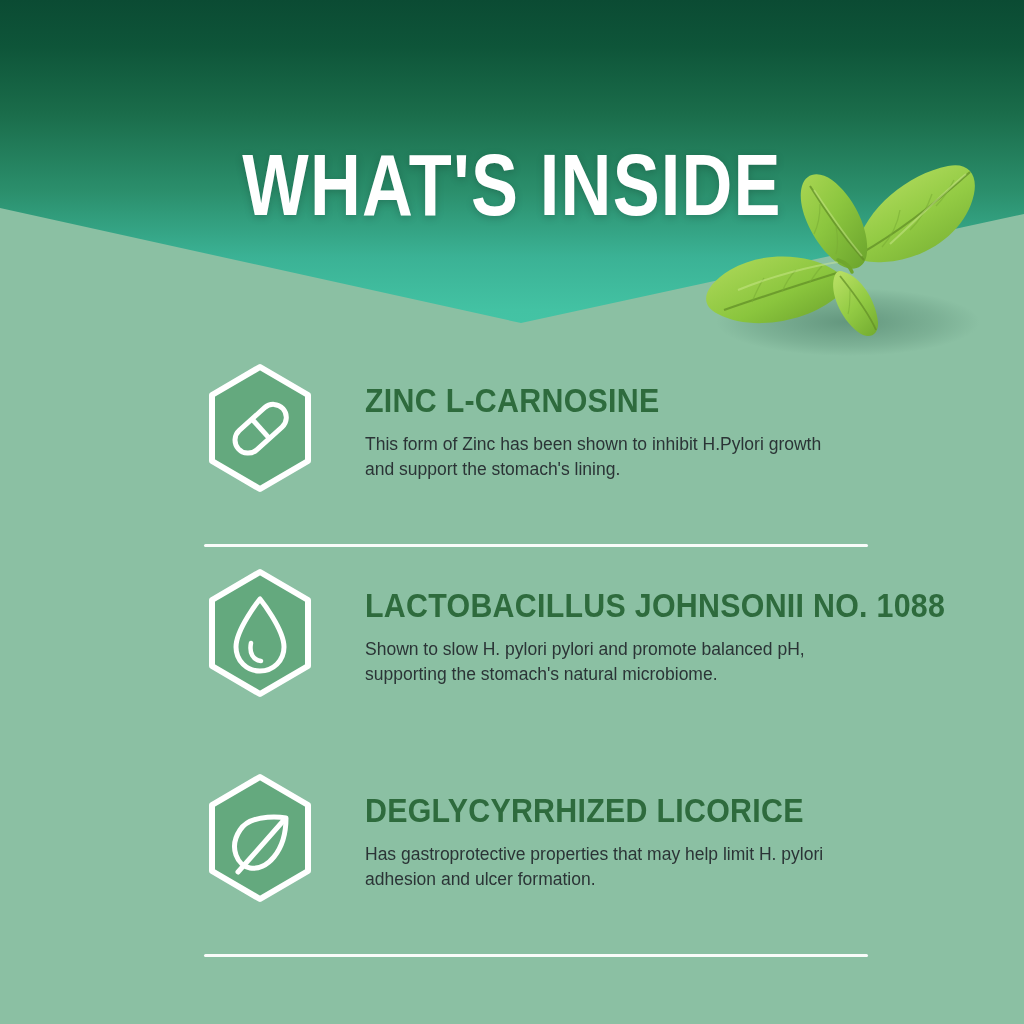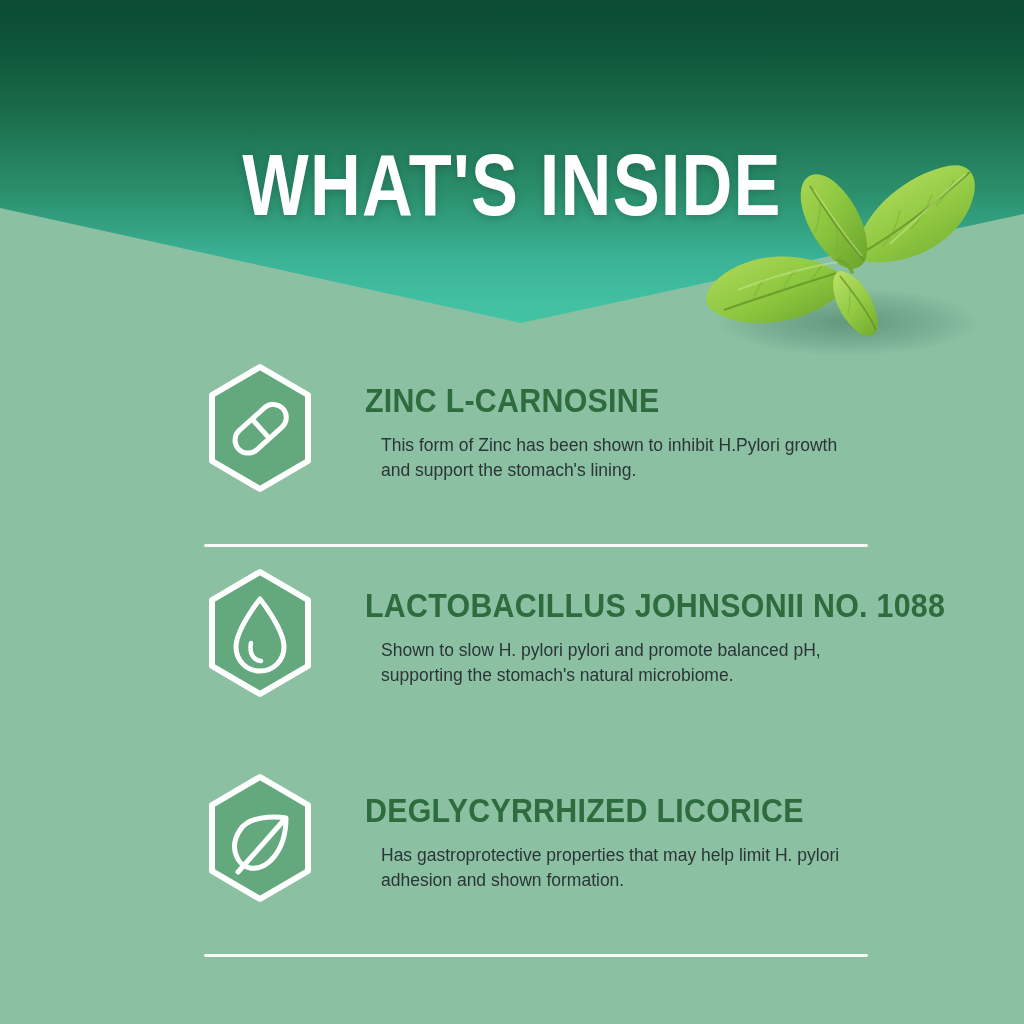--- a/index.html
+++ b/index.html
@@ -110,21 +110,21 @@
     transform: scaleX(0.92);
     transform-origin: 0 50%;
     white-space: nowrap;
   }
 
   .row-desc {
     color: #2b3436;
     font-size: 17.5px;
     font-weight: 400;
     line-height: 1.45;
-    margin: 16px;
+    margin: 0;
     max-width: 470px;
   }
 
   .divider {
     position: absolute;
     left: 156px;
     width: 664px;
     height: 3px;
     background: #ffffff;
     border-radius: 2px;
@@ -242,18 +242,18 @@
     <div class="row">
       <div class="hex-wrap">
         <svg width="112" height="132" viewBox="0 0 112 132" xmlns="http://www.w3.org/2000/svg">
           <polygon points="56,5 104,33 104,99 56,127 8,99 8,33" fill="#64a97e" stroke="#ffffff" stroke-width="6" stroke-linejoin="round"></polygon>
           <path d="M82 46 C82 46 48 40 36 58 C24 76 34 94 46 96 C62 99 82 80 82 46 Z" fill="none" stroke="#ffffff" stroke-width="5" stroke-linejoin="round"></path>
           <line x1="80" y1="48" x2="34" y2="100" stroke="#ffffff" stroke-width="5" stroke-linecap="round"></line>
         </svg>
       </div>
       <div class="row-text">
         <h2 class="row-title">DEGLYCYRRHIZED LICORICE</h2>
-        <p class="row-desc">Has gastroprotective properties that may help limit H. pylori adhesion and shown formation.</p>
+        <p class="row-desc">Has gastroprotective properties that may help limit H. pylori adhesion and ulcer formation.</p>
       </div>
     </div>
 
   </div>
 </div>
 
 </body></html>

